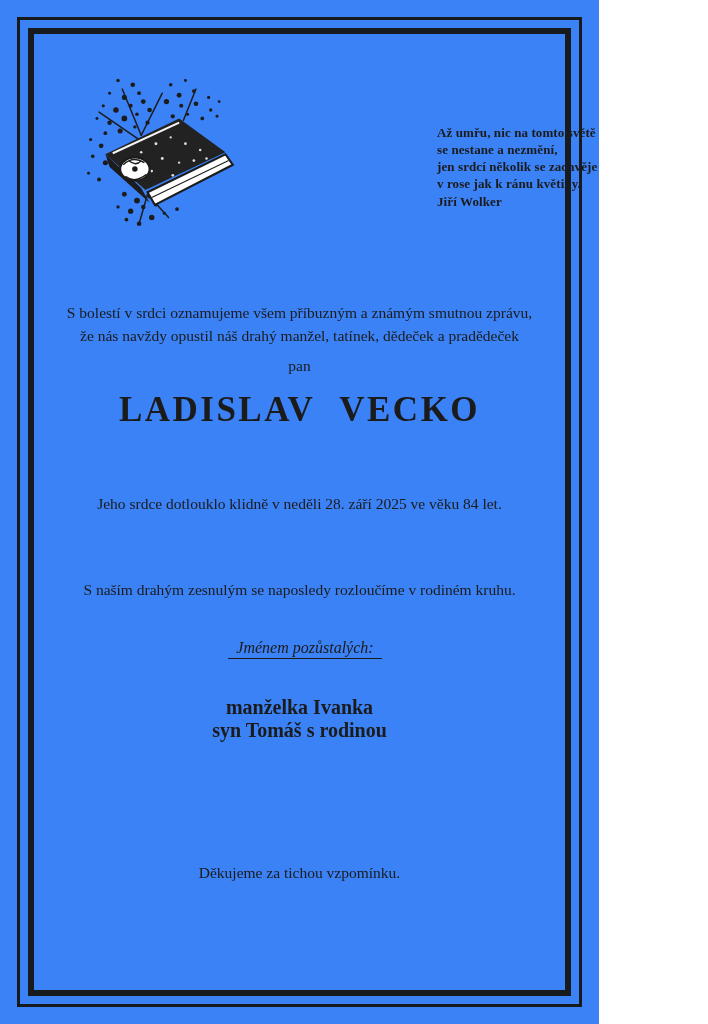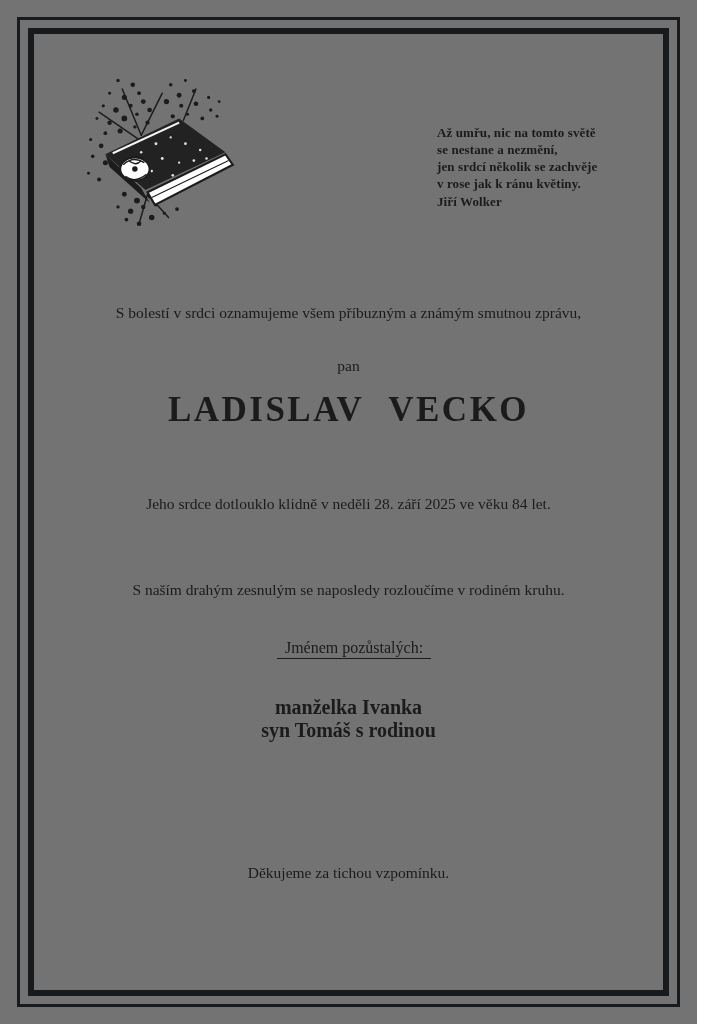--- a/index.html
+++ b/index.html
@@ -1,23 +1,23 @@
 <!DOCTYPE html>
 <html><head>
 <meta charset="utf-8">
 <style>
   * { margin: 0; padding: 0; box-sizing: border-box; }
   html, body { width: 708px; height: 1024px; background: #ffffff; overflow: hidden; }
   body { font-family: "Liberation Serif", "DejaVu Serif", serif; color: #1b1b1b; }
 
   .page {
     position: relative;
-    width: 697px;
+    width: 599px;
     height: 1024px;
-    background: #737373;
+    background: #3b82f6;
   }
 
   .frame-outer {
     position: absolute;
     inset: 17px;
     border: 3px solid #181b1d;
     pointer-events: none;
   }
   .frame-inner {
     position: absolute;
@@ -68,20 +68,21 @@
   }
 
   .death-line    { top: 495px; font-size: 15.5px; }
   .farewell-line { top: 554px; font-size: 15.5px; margin-top: 27px; }
 
   .survivors-heading {
     top: 639px;
     font-size: 16px;
   }
   .survivors-heading span {
+    font-style: italic;
     border-bottom: 1.5px solid #1b1b1b;
     padding: 0 8px 2px 8px;
     margin-left: 11px;
   }
 
   .survivors-list {
     top: 696px;
     font-size: 20px;
     font-weight: bold;
     line-height: 23px;
@@ -194,20 +195,21 @@
   <div class="poem">
     <div>Až umřu, nic na tomto světě</div>
     <div>se nestane a nezmění,</div>
     <div>jen srdcí několik se zachvěje</div>
     <div>v rose jak k ránu květiny.</div>
     <div class="poem-author">Jiří Wolker</div>
   </div>
 
   <div class="centered announcement">
     <div>S bolestí v srdci oznamujeme všem příbuzným a známým smutnou zprávu,</div>
+    <div>že nás navždy opustil náš drahý manžel, tatínek, dědeček a pradědeček</div>
   </div>
 
   <div class="centered salutation">pan</div>
 
   <div class="centered deceased-name">LADISLAV VECKO</div>
 
   <div class="centered death-line">Jeho srdce dotlouklo klidně v neděli 28. září 2025 ve věku 84 let.</div>
 
   <div class="centered farewell-line">S naším drahým zesnulým se naposledy rozloučíme v rodiném kruhu.</div>
 

